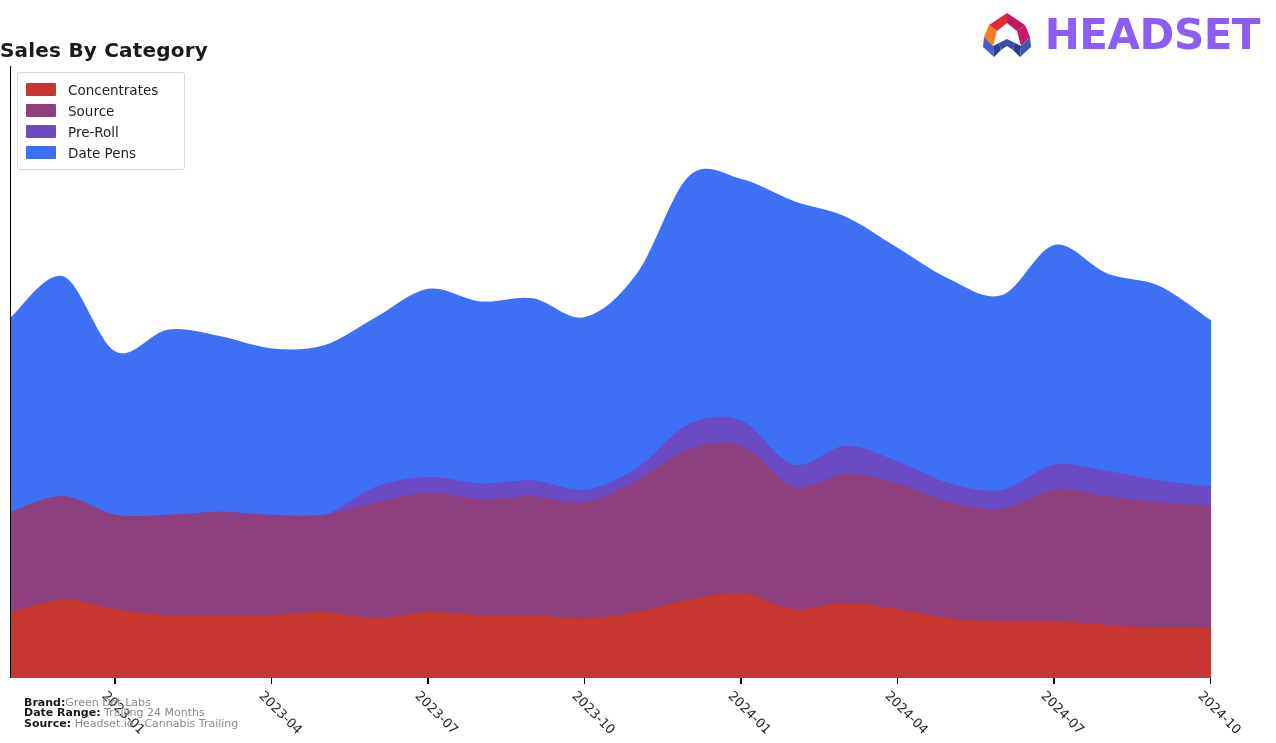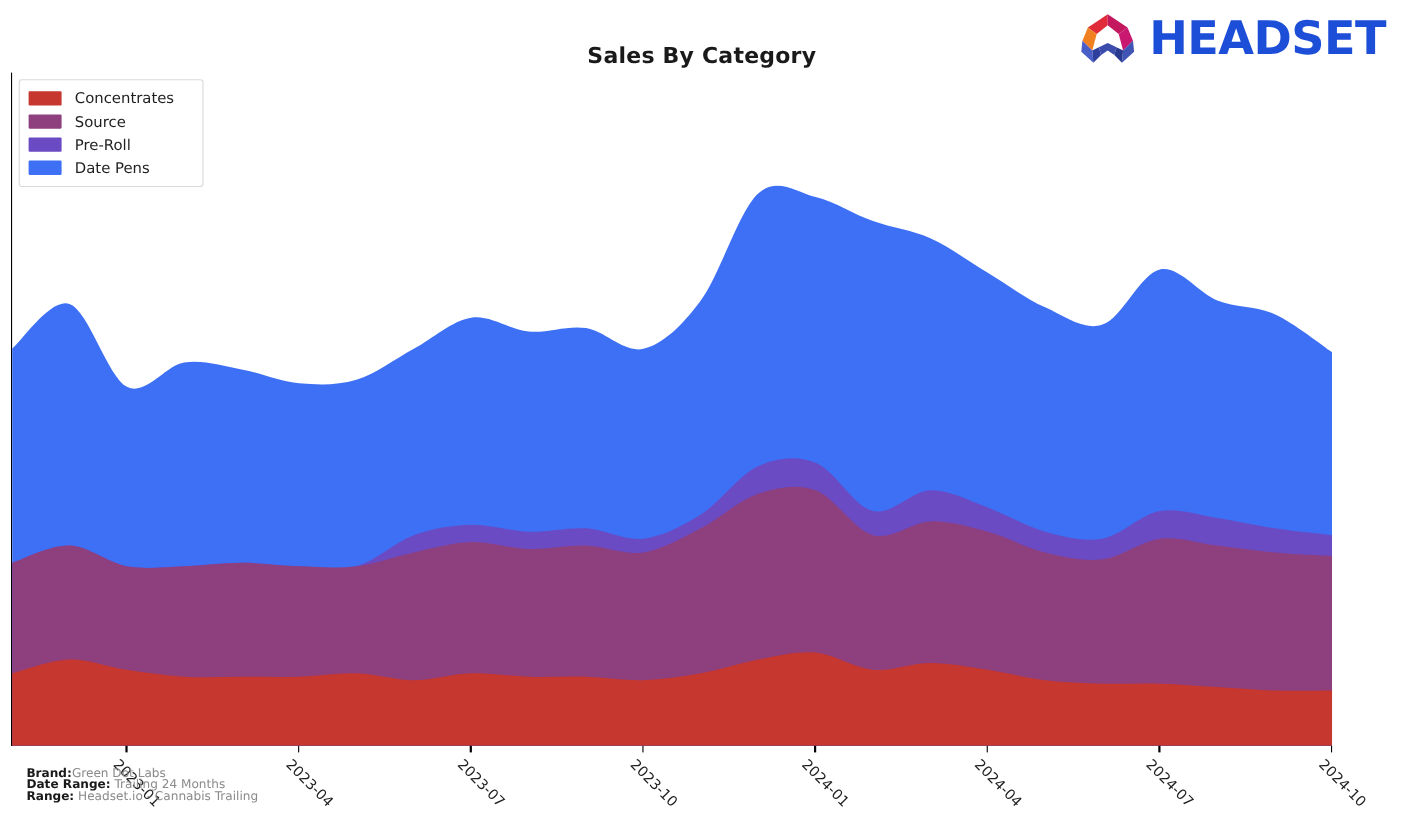--- a/index.html
+++ b/index.html
@@ -13,39 +13,39 @@
   #page {
     position: relative;
     width: 1276px; height: 743px;
     background: #ffffff;
   }
 
   
   #chart-title {
     position: absolute;
     left: 0; right: 0; top: 38px;
-    text-align: center;
+    text-align: left;
     font-size: 20px;
     font-weight: bold;
     color: #1a1a1a;
     letter-spacing: 0.2px;
   }
   #brand-logo {
     position: absolute;
     right: 16px; top: 9px;
     display: flex;
     align-items: center;
     gap: 8px;
     height: 52px;
   }
   #brand-logo .logo-mark { width: 60px; height: 50px; display:block; }
   #brand-logo .logo-word {
     font-size: 42px;
     font-weight: 600;
-    color: #1d4ed8;
+    color: #8b5cf6;
     letter-spacing: -0.5px;
     line-height: 1;
     font-family: "DejaVu Sans", "Liberation Sans", sans-serif;
   }
 
   
   #plot-area {
     position: absolute;
     left: 10px; top: 66px;
     width: 1200px; height: 612px;
@@ -190,18 +190,18 @@
 
   <div id="footer">
     <div class="footer-line">
       <span class="flabel">Brand:</span><span>Green Dot Labs</span>
     </div>
     <div class="footer-line">
       <span class="flabel">Date Range:</span>
       <span>Trailing 24 Months</span>
     </div>
     <div class="footer-line">
-      <span class="flabel">Range:</span>
+      <span class="flabel">Source:</span>
       <span>Headset.io - Cannabis Trailing</span>
     </div>
   </div>
 
 </div>
 
 </body></html>

